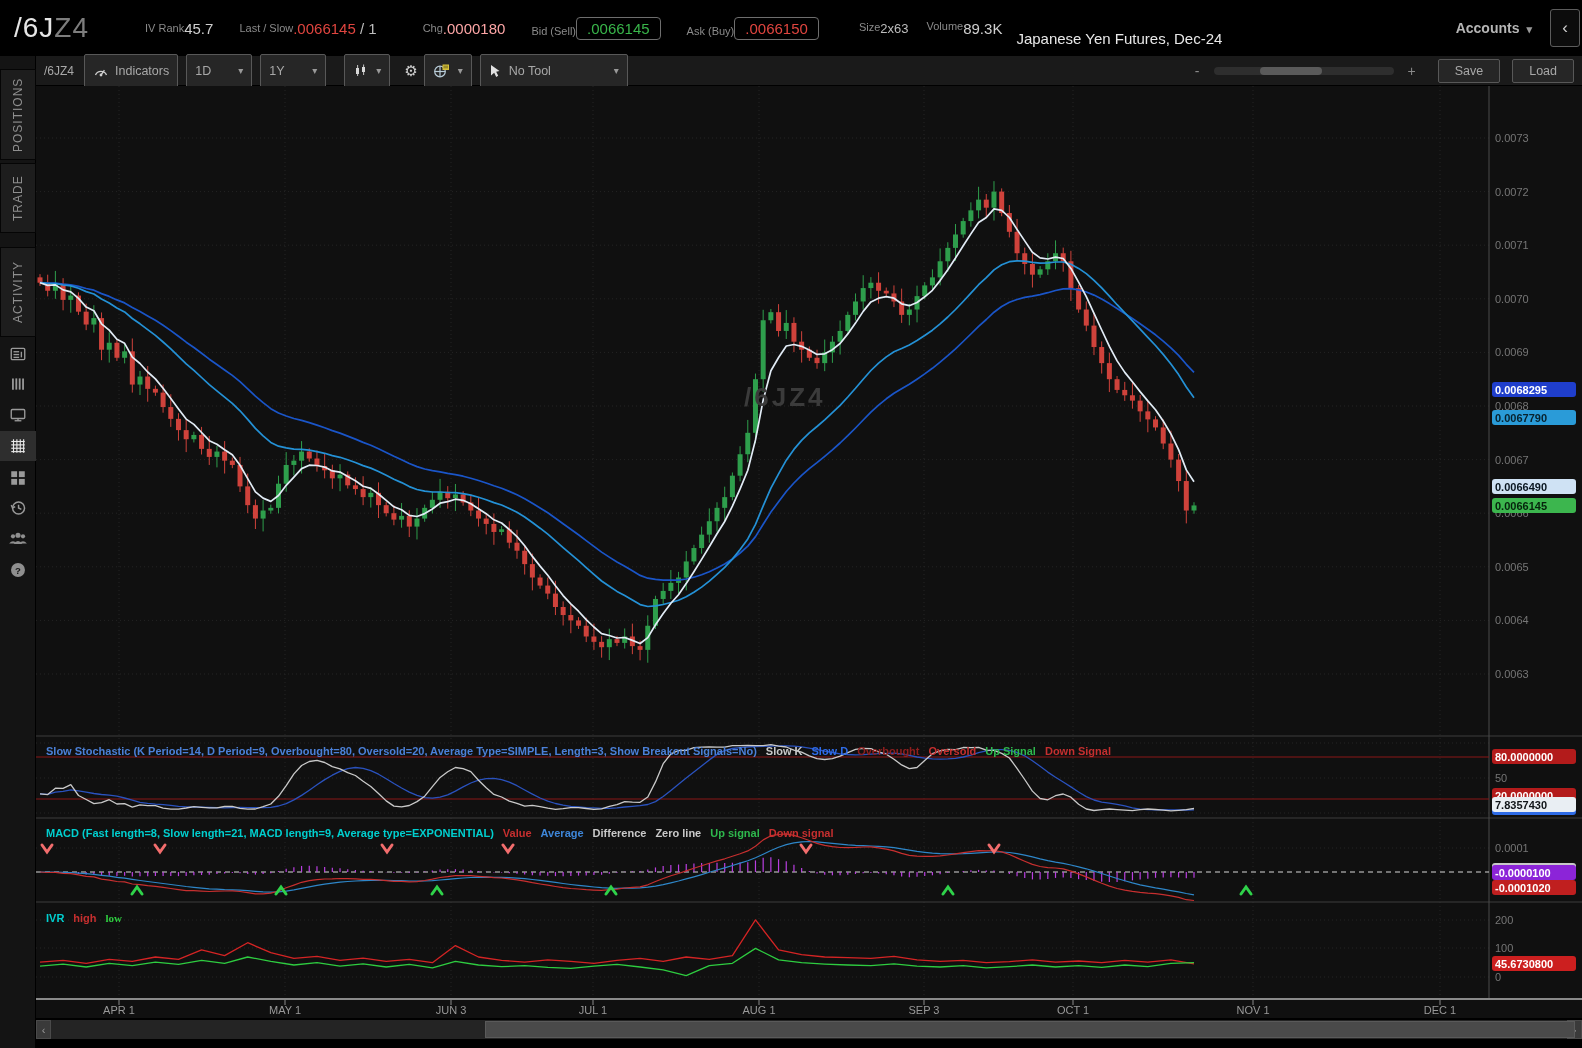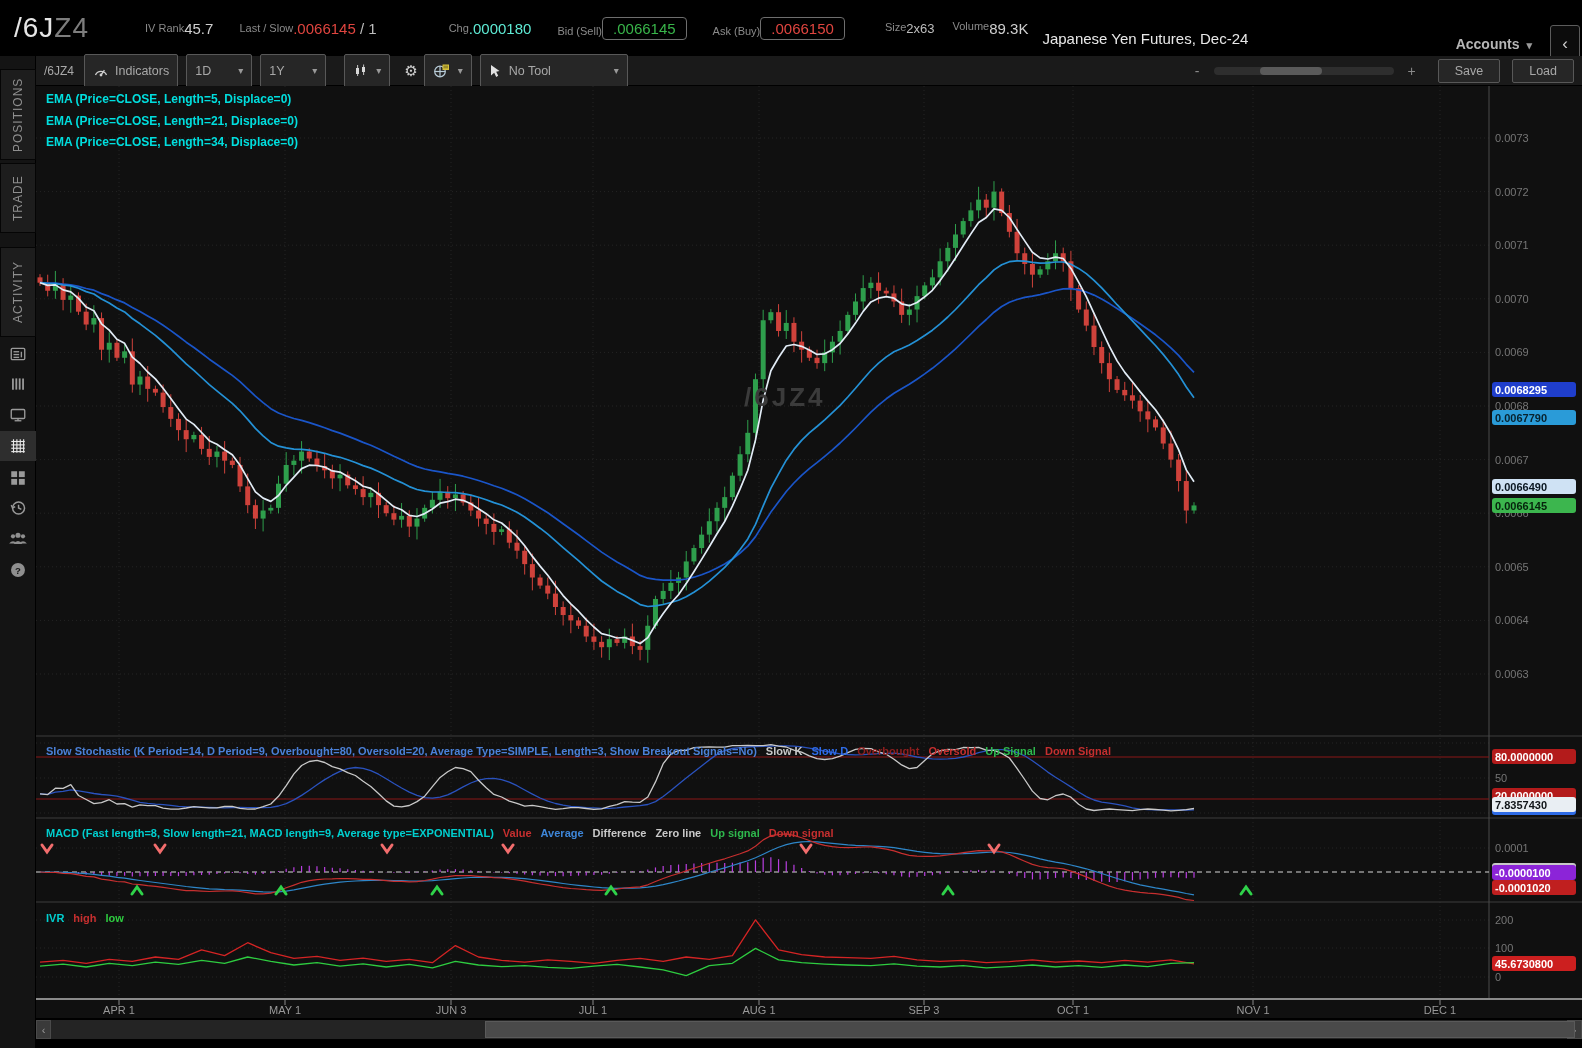--- a/index.html
+++ b/index.html
@@ -10,21 +10,21 @@
   
   .header { position:absolute; left:0; top:0; width:1582px; height:56px; background:#000; display:flex; align-items:center; }
   .symbol { margin-left:14px; font-size:28px; letter-spacing:1px; }
   .symbol .s-main { color:#e6e6e6; }
   .symbol .s-sub { color:#7d7d7d; }
   .hfield { margin-left:26px; display:flex; flex-direction:row; align-items:flex-end; }
   .hfield .lab { color:#8a8a8a; font-size:11px; margin-bottom:3px; white-space:nowrap; }
   .hfield .val { font-size:15px; white-space:nowrap; }
   .boxed { border:1px solid #6e6e6e; border-radius:4px; padding:2px 10px; }
   .desc { color:#e8e8e8; font-size:15px; margin-left:14px; align-self:flex-end; margin-bottom:9px; }
-  .hdr-right { position:absolute; right:0; top:16px; height:56px; display:flex; align-items:center; }
+  .hdr-right { position:absolute; right:0; top:0; height:56px; display:flex; align-items:center; }
   .accounts { color:#b5b5b5; font-size:14px; font-weight:bold; margin-right:18px; cursor:pointer; }
   .accounts .chev { margin-left:7px; font-size:11px; color:#9a9a9a; }
   .collapse-btn { width:30px; height:38px; border:1px solid #5c5c5c; border-radius:3px; margin-right:2px;
                   color:#cfcfcf; font-size:17px; display:flex; align-items:center; justify-content:center; background:#0c0c0c; cursor:pointer; }
 
   
   .sidebar { position:absolute; left:0; top:56px; width:36px; height:992px; background:#141414; border-right:1px solid #000; }
   .side-tab { position:absolute; left:0; width:36px; background:#1d1d1d; border:1px solid #050505; color:#8f8f8f;
               font-size:12px; letter-spacing:1px; display:flex; align-items:center; justify-content:center;
               writing-mode:vertical-rl; transform:rotate(180deg); cursor:pointer; }
@@ -74,23 +74,23 @@
       <span class="s-main">/6J</span><span class="s-sub">Z4</span>
     </div>
     <div class="hfield" style="margin-left:56px">
       <span class="lab">IV Rank</span>
       <span class="val" style="color:#cfcfcf">45.7</span>
     </div>
     <div class="hfield">
       <span class="lab">Last / Slow</span>
       <span class="val"><span style="color:#e0453f">.0066145</span> <span style="color:#bdbdbd">/ 1</span></span>
     </div>
-    <div class="hfield" style="margin-left:72px">
+    <div class="hfield" style="margin-left:46px">
       <span class="lab">Chg</span>
-      <span class="val" style="color:#5eead4">.0000180</span>
+      <span class="val" style="color:#fca5a5">.0000180</span>
     </div>
     <div class="hfield">
       <span class="lab">Bid (Sell)</span>
       <span class="val boxed" style="color:#39b54a">.0066145</span>
     </div>
     <div class="hfield">
       <span class="lab">Ask (Buy)</span>
       <span class="val boxed" style="color:#e0453f">.0066150</span>
     </div>
     <div class="hfield" style="margin-left:40px">
@@ -844,28 +844,23 @@
         <text x="1459" y="308" fill="#ffffff" font-size="11" font-weight="bold">0.0068295</text>
         <rect x="1456" y="324" width="84" height="15" rx="3" fill="#2a9bd8"></rect>
         <text x="1459" y="336" fill="#07222e" font-size="11" font-weight="bold">0.0067790</text>
         <rect x="1456" y="393" width="84" height="15" rx="3" fill="#cfe2f4"></rect>
         <text x="1459" y="405" fill="#0a1620" font-size="11" font-weight="bold">0.0066490</text>
         <rect x="1456" y="412" width="84" height="15" rx="3" fill="#3cb64e"></rect>
         <text x="1459" y="424" fill="#06230c" font-size="11" font-weight="bold">0.0066145</text>
       </g>
     </svg>
 
-  <div class="overlay ema-labels" style="left:46px;top:89px">
-    <div style="color:#00dede">EMA (Price=CLOSE, Length=5, Displace=0)</div>
-    <div style="color:#00dede">EMA (Price=CLOSE, Length=21, Displace=0)</div>
-    <div style="color:#00dede">EMA (Price=CLOSE, Length=34, Displace=0)</div>
-  </div>
   <div class="overlay legend" id="stoch-legend" style="left:46px;top:741px"><span style="color: rgb(75, 128, 216);">Slow Stochastic (K Period=14, D Period=9, Overbought=80, Oversold=20, Average Type=SIMPLE, Length=3, Show Breakout Signals=No)</span><span style="color: rgb(201, 201, 201);">Slow K</span><span style="color: rgb(46, 107, 230);">Slow D</span><span style="color: rgb(143, 31, 31);">Overbought</span><span style="color: rgb(198, 47, 47);">Oversold</span><span style="color: rgb(46, 184, 77);">Up Signal</span><span style="color: rgb(198, 47, 47);">Down Signal</span></div>
   <div class="overlay legend" id="macd-legend" style="left:46px;top:823px"><span style="color: rgb(0, 207, 207);">MACD (Fast length=8, Slow length=21, MACD length=9, Average type=EXPONENTIAL)</span><span style="color: rgb(198, 47, 47);">Value</span><span style="color: rgb(62, 134, 216);">Average</span><span style="color: rgb(201, 201, 201);">Difference</span><span style="color: rgb(201, 201, 201);">Zero line</span><span style="color: rgb(46, 184, 77);">Up signal</span><span style="color: rgb(198, 47, 47);">Down signal</span></div>
-  <div class="overlay legend" id="ivr-legend" style="left:46px;top:908px"><span style="color: rgb(0, 207, 207);">IVR</span><span style="color: rgb(198, 47, 47);">high</span><span style="color: rgb(46, 204, 64);">low</span></div>
+  <div class="overlay legend" id="ivr-legend" style="left:46px;top:908px"><span style="color: rgb(0, 207, 207);">IVR</span><span style="color: rgb(198, 47, 47);">high</span><span style="color: rgb(46, 204, 64); font-family: Liberation Serif, serif;">low</span></div>
   <div class="overlay watermark" style="left:744px;top:382px">/6JZ4</div>
 
   <div class="scrollbar">
     <div class="sb-arrow">‹</div>
     <div class="sb-track">
       <div class="sb-thumb"></div>
     </div>
     <div class="sb-arrow">›</div>
   </div>
 </div>

